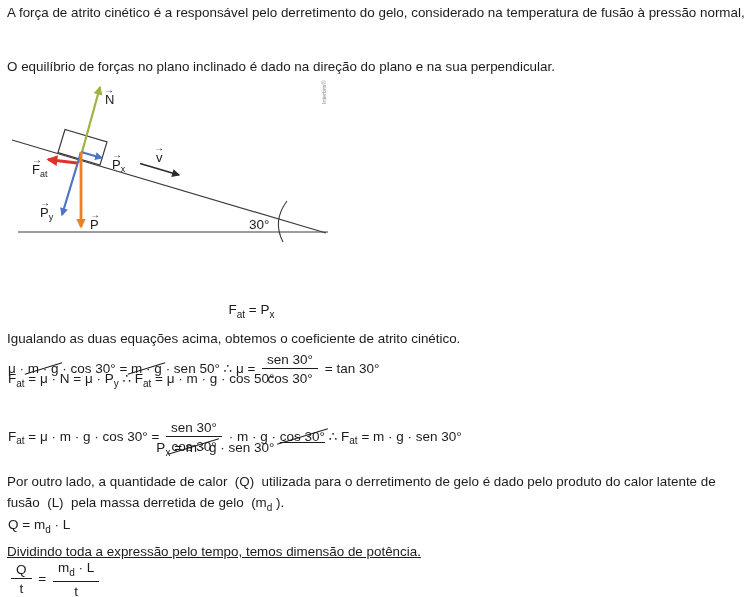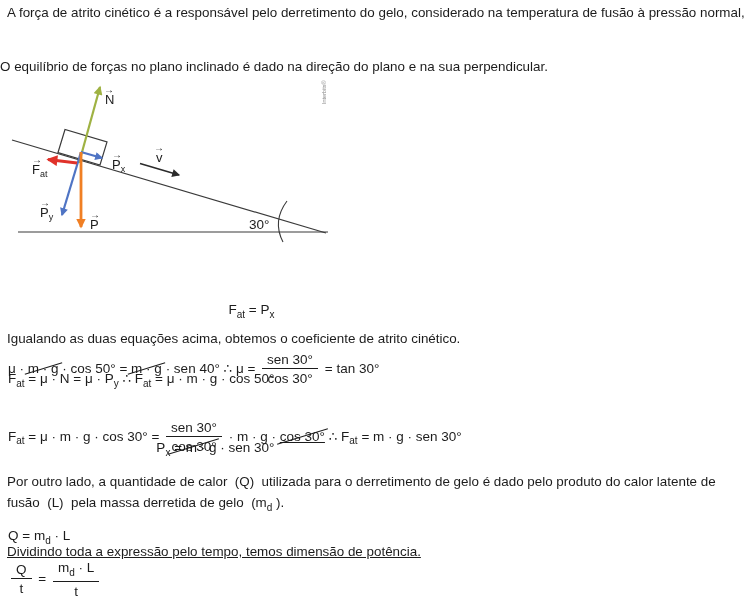--- a/index.html
+++ b/index.html
@@ -15,29 +15,29 @@
   sub{font-size:10px;}
   .frac{display:inline-flex;flex-direction:column;align-items:center;text-align:left;
         vertical-align:middle;margin:0 3px;}
   .frac .num{padding:0 5px 1px;border-bottom:1.3px solid #1c1c1c;line-height:15px;white-space:pre;}
   .frac .den{padding-top:2px;line-height:15px;white-space:pre;}
   .struck{position:relative;display:inline-block;white-space:pre;}
   .struck::after{content:"";position:absolute;left:-4px;right:-4px;top:47%;
                  border-top:1.4px solid #1c1c1c;transform:rotate(-17deg);}
   .struck.u{text-decoration:underline;}
   .p1{top:3px;left:7px;}
-  .p2{top:57px;left:0;}
+  .p2{top:57px;left:7px;}
   .p3{top:329px;left:7px;}
   .p4{top:400px;left:7px;}
   .p5{top:472px;left:7px;line-height:20.5px;}
   .p6{top:542px;left:7px;text-decoration:underline;}
   .eqb1{top:256px;left:8px;}
   .eqmu{top:352px;left:8px;}
   .eqfat{top:420px;left:8px;}
-  .eqq{top:528px;left:8px;text-align:center;}
+  .eqq{top:517px;left:8px;text-align:center;}
   .eqqt{top:560px;left:8px;}
   svg.diagram{position:absolute;top:80px;left:6px;font-family:inherit;}
   svg.diagram text{fill:#1c1c1c;font-size:13px;}
   svg.diagram text.vecarrow{font-size:10px;}
   svg.diagram text.credit{fill:#8a8a8a;font-size:5.5px;}
   svg.diagram text.angle{font-size:13.5px;}
 </style>
 </head>
 <body>
 
@@ -103,21 +103,21 @@
   </svg>
 
   <div class="eq eq-lines eqb1">
     <div><span>F</span><sub>at</sub><span> = P</span><sub>x</sub></div>
     <div><span>F</span><sub>at</sub><span> = μ · N = μ · P</span><sub>y</sub><span> ∴ F</span><sub>at</sub><span> = μ · m · g · cos 50°</span></div>
     <div><span>P</span><sub>x</sub><span> = m · g · sen 30°</span></div>
   </div>
 
   <div class="para p3">Igualando as duas equações acima, obtemos o coeficiente de atrito cinético.</div>
 
-  <div class="eq eqmu"><span>μ · </span><span class="struck"><span>m · g</span></span><span> · cos 50° = </span><span class="struck"><span>m · g</span></span><span> · sen 40° ∴ μ = </span><span class="frac"><span class="num"><span>sen 30°</span></span><span class="den"><span>cos 30°</span></span></span><span> = tan 30°</span></div>
+  <div class="eq eqmu"><span>μ · </span><span class="struck"><span>m · g</span></span><span> · cos 30° = </span><span class="struck"><span>m · g</span></span><span> · sen 50° ∴ μ = </span><span class="frac"><span class="num"><span>sen 30°</span></span><span class="den"><span>cos 30°</span></span></span><span> = tan 30°</span></div>
 
 
   <div class="eq eqfat"><span>F</span><sub>at</sub><span> = μ · m · g · cos 30° = </span><span class="frac"><span class="num"><span>sen 30°</span></span><span class="den"><span class="struck"><span>cos 30°</span></span></span></span><span> · m · g · </span><span class="struck u"><span>cos 30°</span></span><span> ∴ F</span><sub>at</sub><span> = m · g · sen 30°</span></div>
 
   <div class="para p5"><span>Por outro lado, a quantidade de calor  (Q)  utilizada para o derretimento de gelo é dado pelo produto do calor latente de</span><br><span>fusão  (L)  pela massa derretida de gelo  (m</span><sub>d</sub><span> ).</span></div>
 
   <div class="eq eqq"><span>Q = m</span><sub>d</sub><span> · L</span></div>
 
   <div class="para p6">Dividindo toda a expressão pelo tempo, temos dimensão de potência.</div>
 

